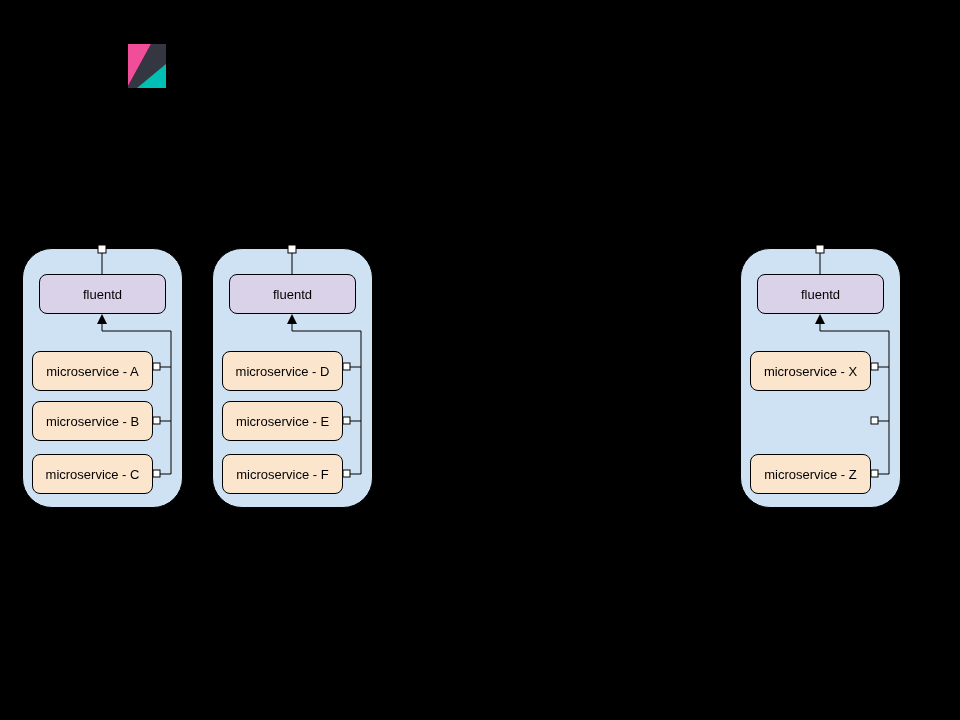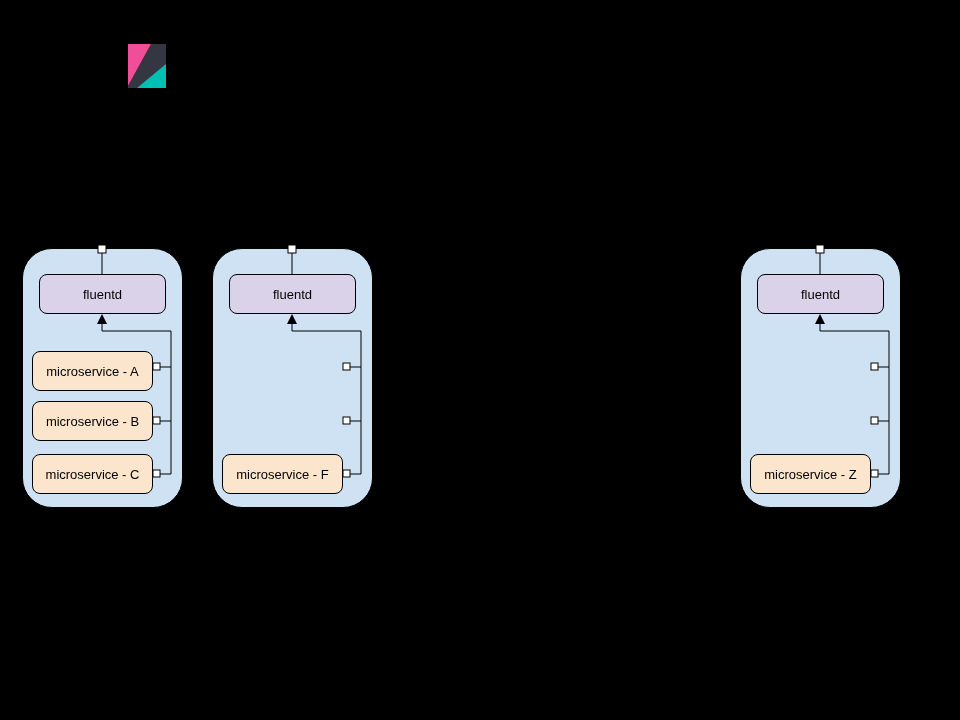--- a/index.html
+++ b/index.html
@@ -77,20 +77,26 @@
       <g fill="#fff" stroke="#000">
         <rect x="75" y="-4" width="8" height="8"></rect>
         <rect x="130" y="114" width="7" height="7"></rect>
         <rect x="130" y="168" width="7" height="7"></rect>
         <rect x="130" y="221" width="7" height="7"></rect>
       </g>
     </svg>
     <div class="node fluentd">
       <span>fluentd</span>
     </div>
+    <div class="node svc svc-1">
+      <span>microservice - D</span>
+    </div>
+    <div class="node svc svc-2">
+      <span>microservice - E</span>
+    </div>
     <div class="node svc svc-3">
       <span>microservice - F</span>
     </div>
   </div>
 
   <div class="pod pod-3">
     <svg class="connectors" width="161" height="260" viewBox="0 0 161 260" xmlns="http://www.w3.org/2000/svg">
       <g stroke="#000" fill="none">
         <line x1="79" y1="0" x2="79" y2="25"></line>
         <path d="M79,74 L79,82 L148,82 L148,225"></path>
@@ -102,18 +108,21 @@
       <g fill="#fff" stroke="#000">
         <rect x="75" y="-4" width="8" height="8"></rect>
         <rect x="130" y="114" width="7" height="7"></rect>
         <rect x="130" y="168" width="7" height="7"></rect>
         <rect x="130" y="221" width="7" height="7"></rect>
       </g>
     </svg>
     <div class="node fluentd">
       <span>fluentd</span>
     </div>
+    <div class="node svc svc-1">
+      <span>microservice - X</span>
+    </div>
     <div class="node svc svc-3">
       <span>microservice - Z</span>
     </div>
   </div>
 
 </div>
 
 </body></html>

